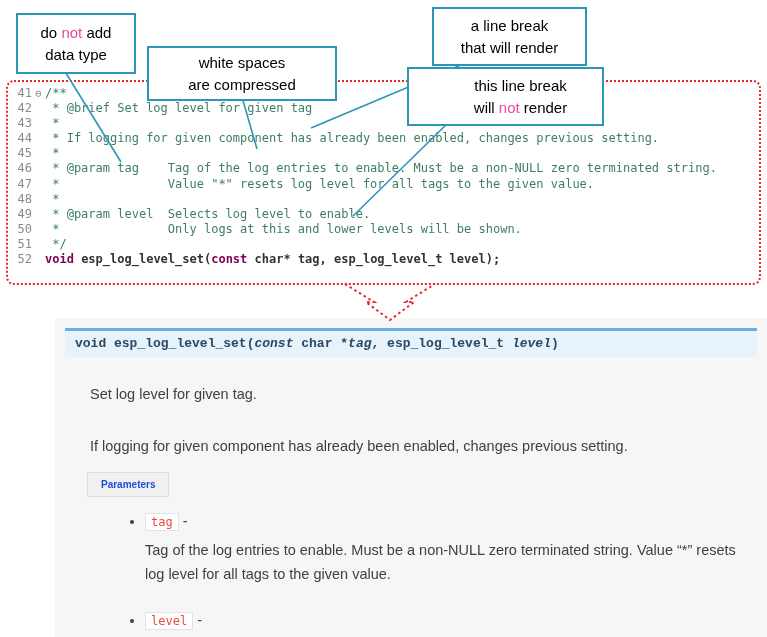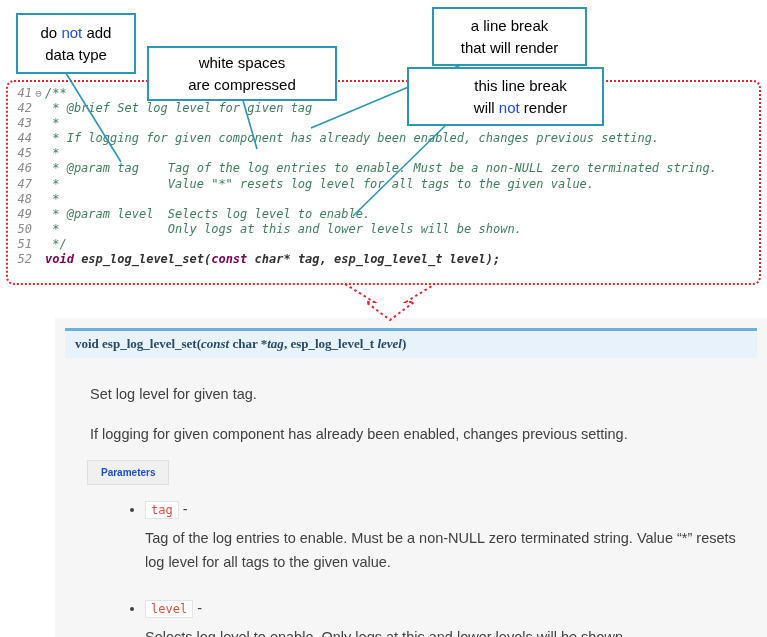--- a/index.html
+++ b/index.html
@@ -10,47 +10,47 @@
   .overlay{position:absolute;left:0;top:0;width:767px;height:637px;z-index:4;pointer-events:none;}
 
   
   .red-box{position:absolute;left:6px;top:80px;width:751px;height:201px;
            border:2px dotted #e8252d;border-radius:8px;z-index:1;background:transparent;}
 
   
   .callout{position:absolute;background:#ffffff;border:2px solid #2b96b6;z-index:10;
            display:flex;flex-direction:column;justify-content:center;align-items:center;
            font-size:15px;color:#000;line-height:22px;text-align:center;}
-  .callout .red{color:#1d4ed8;}
+  .callout .red{color:#ec4899;}
   .co1{left:16px;top:13px;width:116px;height:57px;}
   .co2{left:147px;top:46px;width:186px;height:51px;align-items:center;}
   .co3{left:424px;top:7px;width:151px;height:55px;margin-left:8px;}
   .co4{left:407px;top:67px;width:163px;height:55px;padding-left:30px;}
 
   
   .editor{position:absolute;left:12px;top:86px;z-index:2;
-          font-family:"DejaVu Sans Mono","Liberation Mono",monospace;font-size:12px;font-style:italic;}
+          font-family:"DejaVu Sans Mono","Liberation Mono",monospace;font-size:12px;}
   .crow{height:15.1px;line-height:15.1px;white-space:nowrap;display:flex;}
   .gut{display:inline-block;width:20px;text-align:right;color:#8a8a8a;flex:none;}
   .fold{display:inline-block;width:13px;text-align:center;color:#8a8a8a;font-size:11px;flex:none;}
   .ctext{white-space:pre;color:#3f7f5f;}
   .kw{color:#7f0055;font-weight:bold;}
   .plain{color:#333;font-weight:bold;white-space:pre;}
 
   
   .docpanel{position:absolute;left:55px;top:318px;width:712px;height:319px;background:#f6f6f7;z-index:2;
             color:#404040;}
   .sig{position:absolute;left:10px;top:10px;width:692px;box-sizing:border-box;
        background:#e7f2fa;border-top:3px solid #6ab0de;padding:5px 10px 6px 10px;
-       font-family:Liberation Serif, serif;font-size:13px;font-weight:bold;color:#2a4964;
+       font-family:Liberation Mono, monospace;font-size:13px;font-weight:bold;color:#2a4964;
        white-space:nowrap;}
   .sig .i{font-style:italic;}
   .docbody{position:absolute;left:0;top:48px;width:712px;}
   .docp{margin:18px 0 0 35px;font-size:14.5px;line-height:20px;}
-  .docp + .docp{margin-top:20px;}
+  .docp + .docp{margin-top:32px;}
   .params{display:inline-block;margin:16px 0 0 32px;background:#f0f0f0;border:1px solid #dedede;
           padding:6px 13px;font-weight:bold;font-size:10px;color:#1d4ed8;}
   .plist{margin:16px 0 0 0;padding:0 0 0 78px;list-style:disc;}
   .plist li{margin:12px;font-size:14.5px;}
   .plist li + li{margin-top:26px;}
   .chip{font-family:"DejaVu Sans Mono","Liberation Mono",monospace;font-size:12px;color:#e74c3c;
         background:#ffffff;border:1px solid #e1e4e5;padding:1px 5px;}
   .dash{color:#404040;}
   .desc{margin:9px 0 0 0;max-width:615px;font-size:14.5px;line-height:24px;color:#404040;}
 </style>

